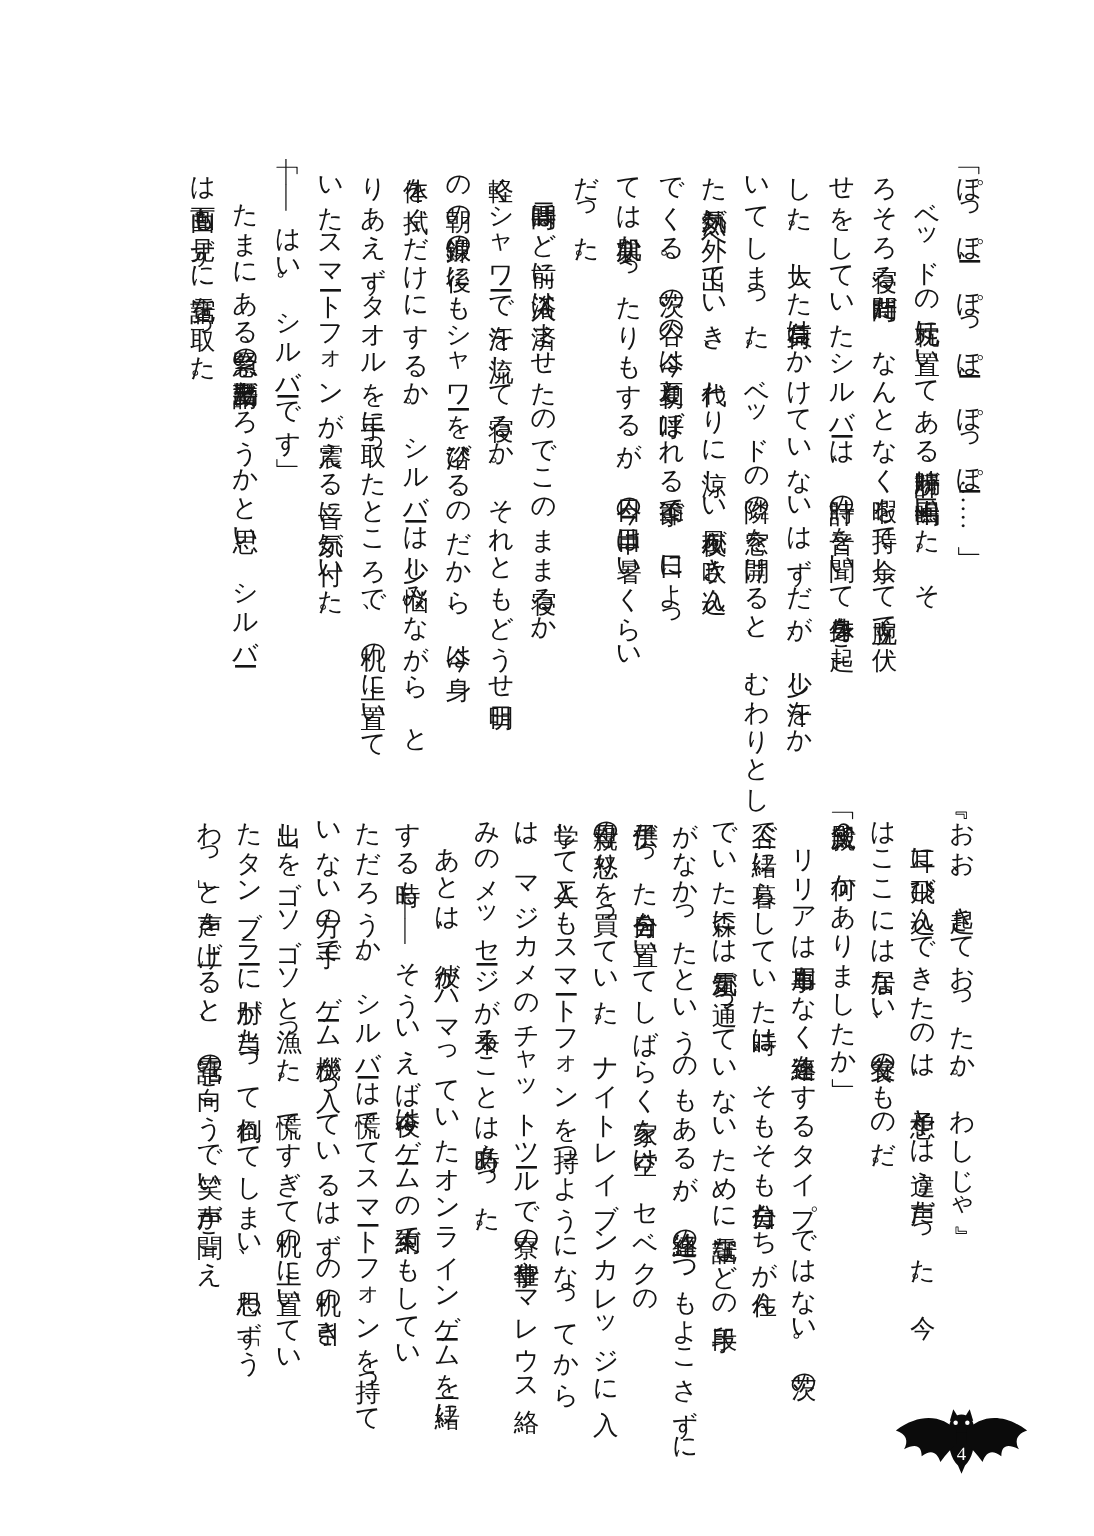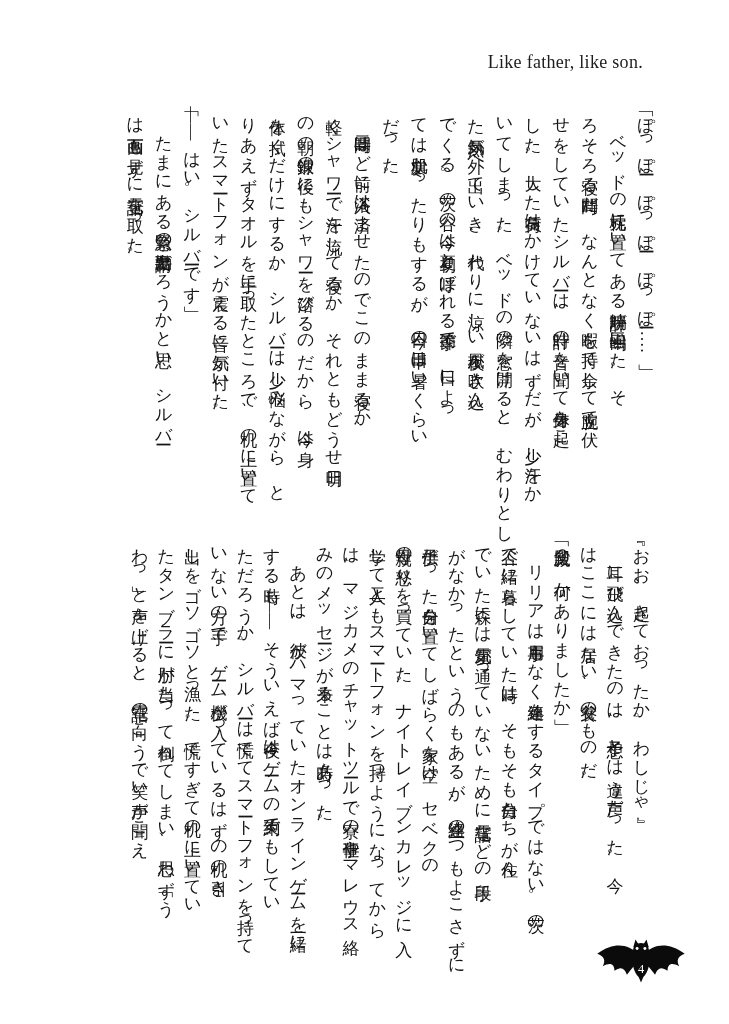--- a/index.html
+++ b/index.html
@@ -44,21 +44,20 @@
     top:938px; right:41px;
     width:94px; height:50px;
   }
   .page-footer svg { display:block; width:94px; height:50px; }
 </style>
 </head>
 <body>
 
 <div class="page">
 
-  <div class="running-header">Like father, like son.</div>
 
   <div class="vtext block-top">
       <div class="tline">「ぽっぽー、ぽっぽー、ぽっぽー……」</div>
       <div class="tline">　ベッドの枕元に置いてある鳩時計が十二回鳴いた。そ</div>
       <div class="tline">ろそろ寝る時間だ。なんとなく暇を持て余して腕立て伏</div>
       <div class="tline">せをしていたシルバーは、時計の音を聞いて身体を起こ</div>
       <div class="tline">した。大した負荷はかけていないはずだが、少し汗をか</div>
       <div class="tline">いてしまった。ベッドの隣の窓を開けると、むわりとし</div>
       <div class="tline">た熱気が外へ出ていき、代わりに涼しい夜風が吹き込ん</div>
       <div class="tline">でくる。茨の谷の今は初夏と呼ばれる季節で、日によっ</div>

